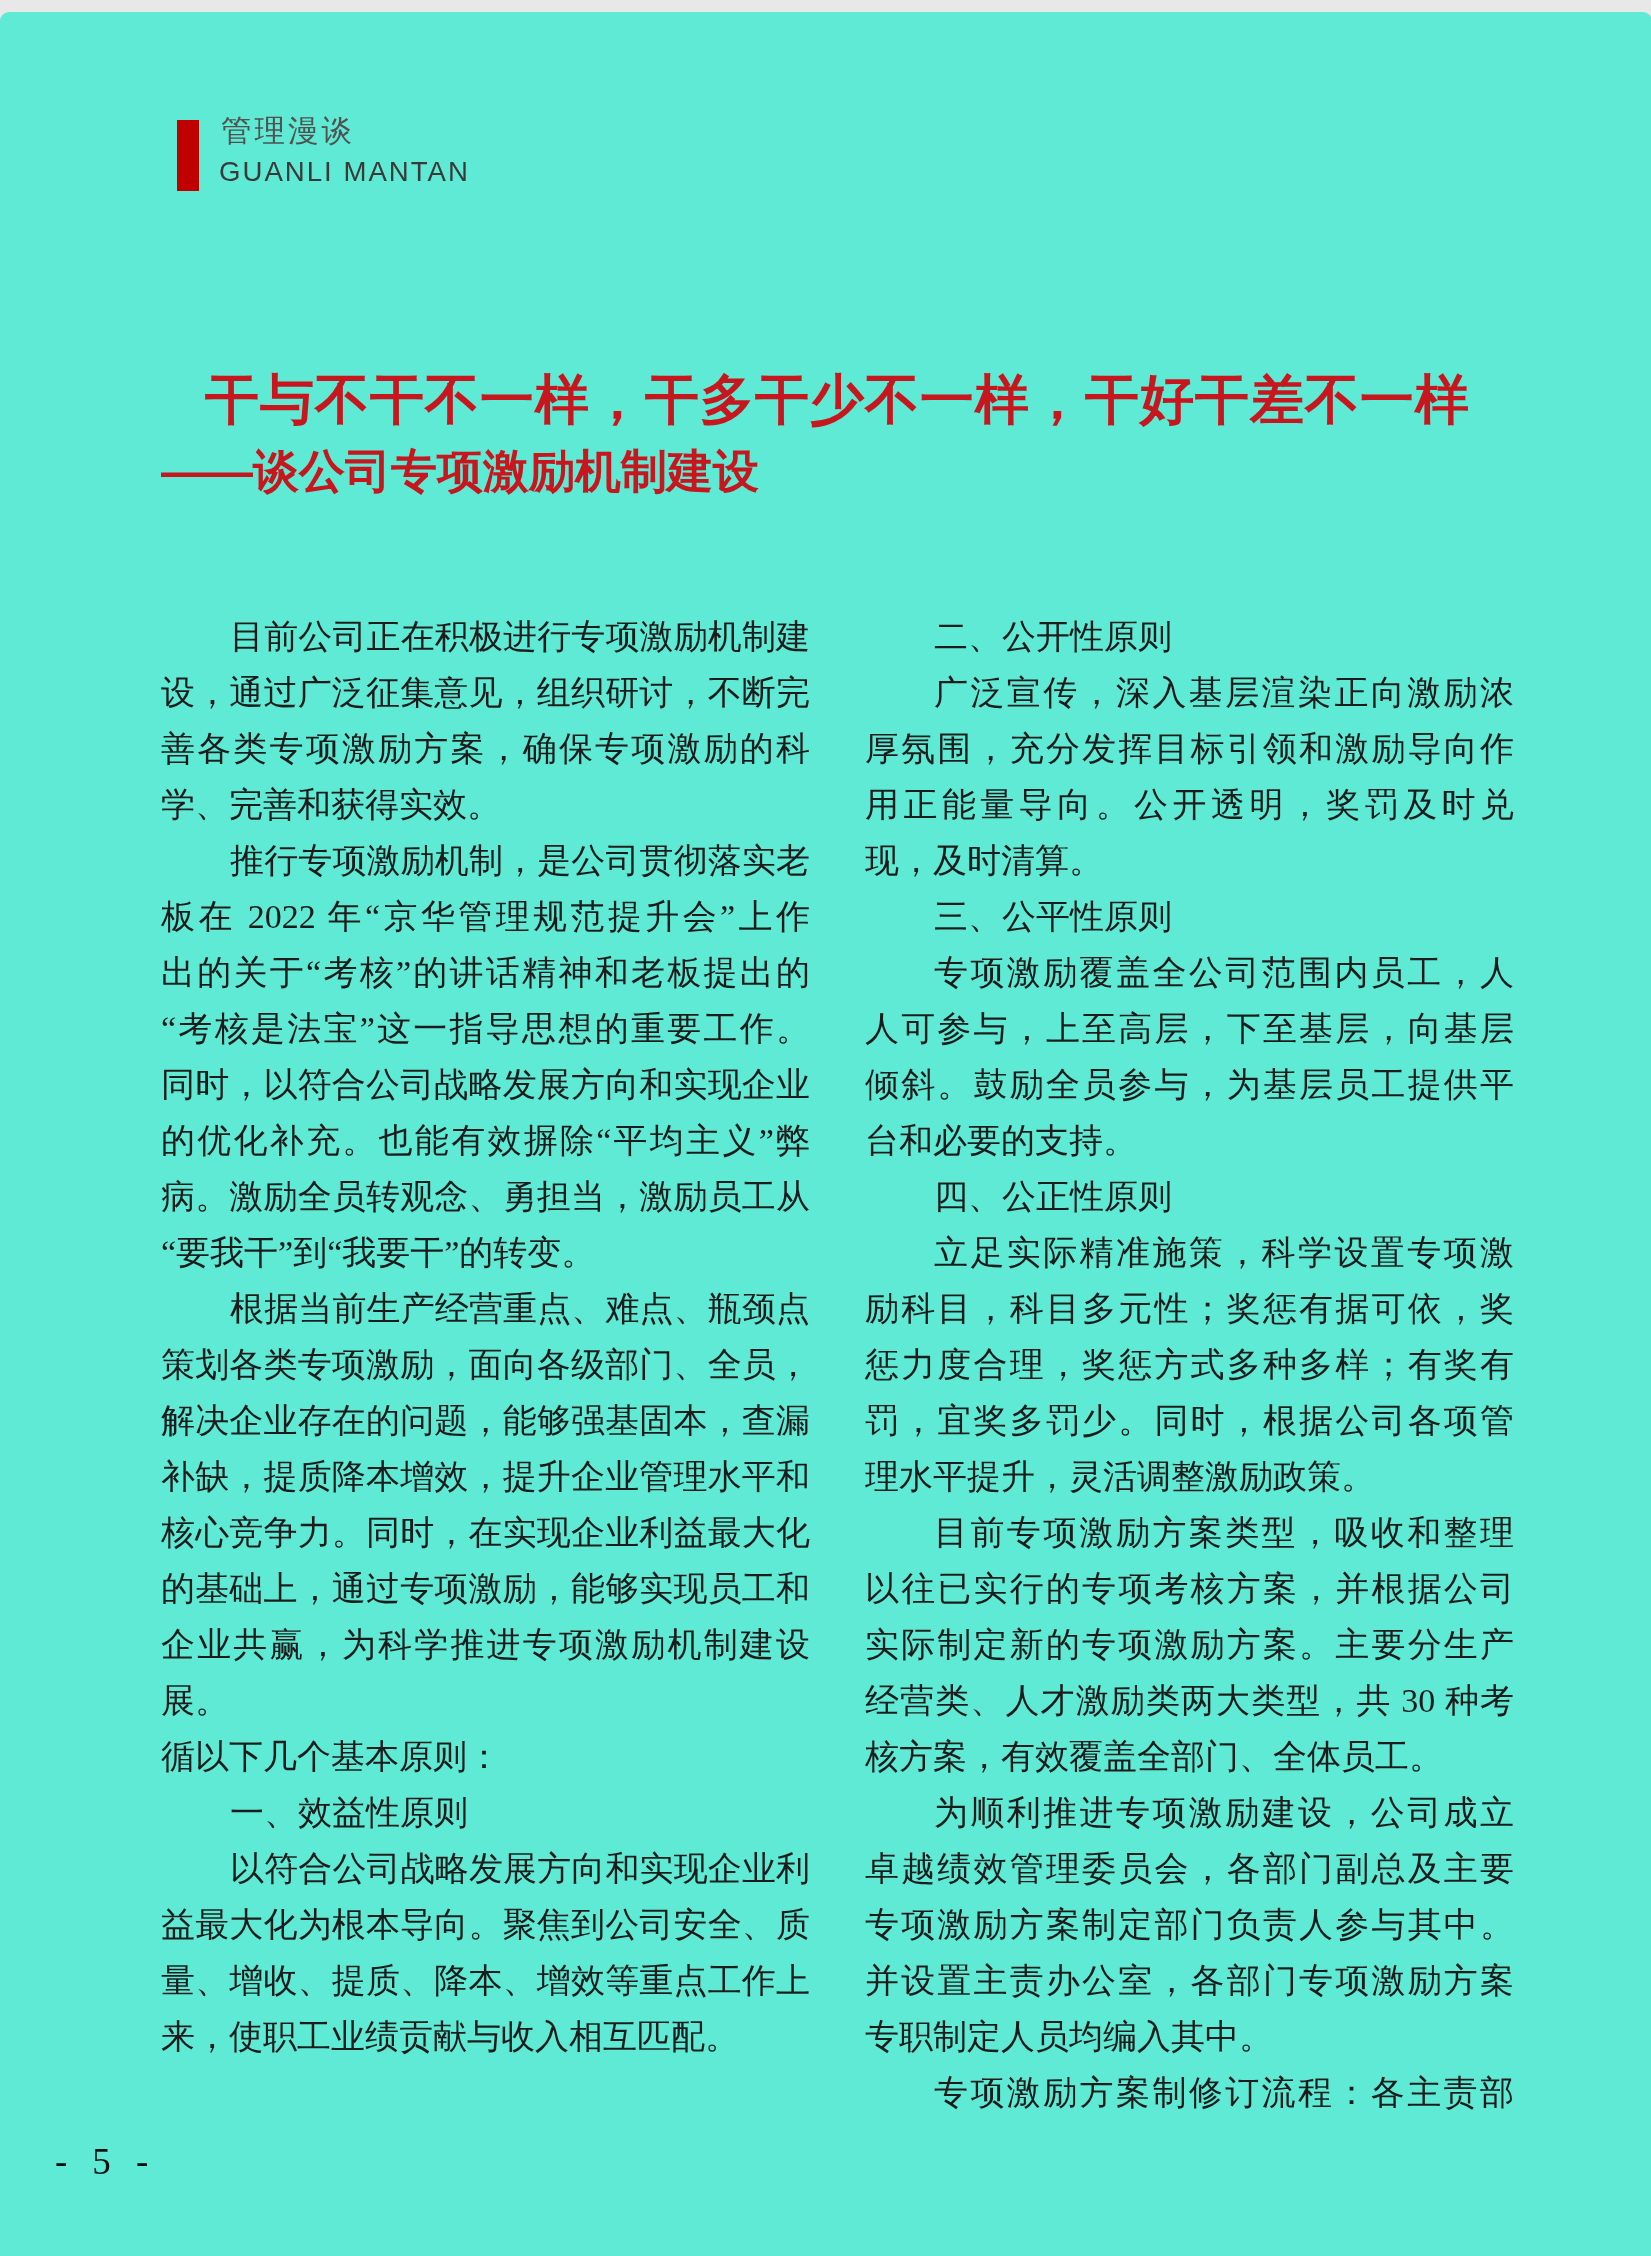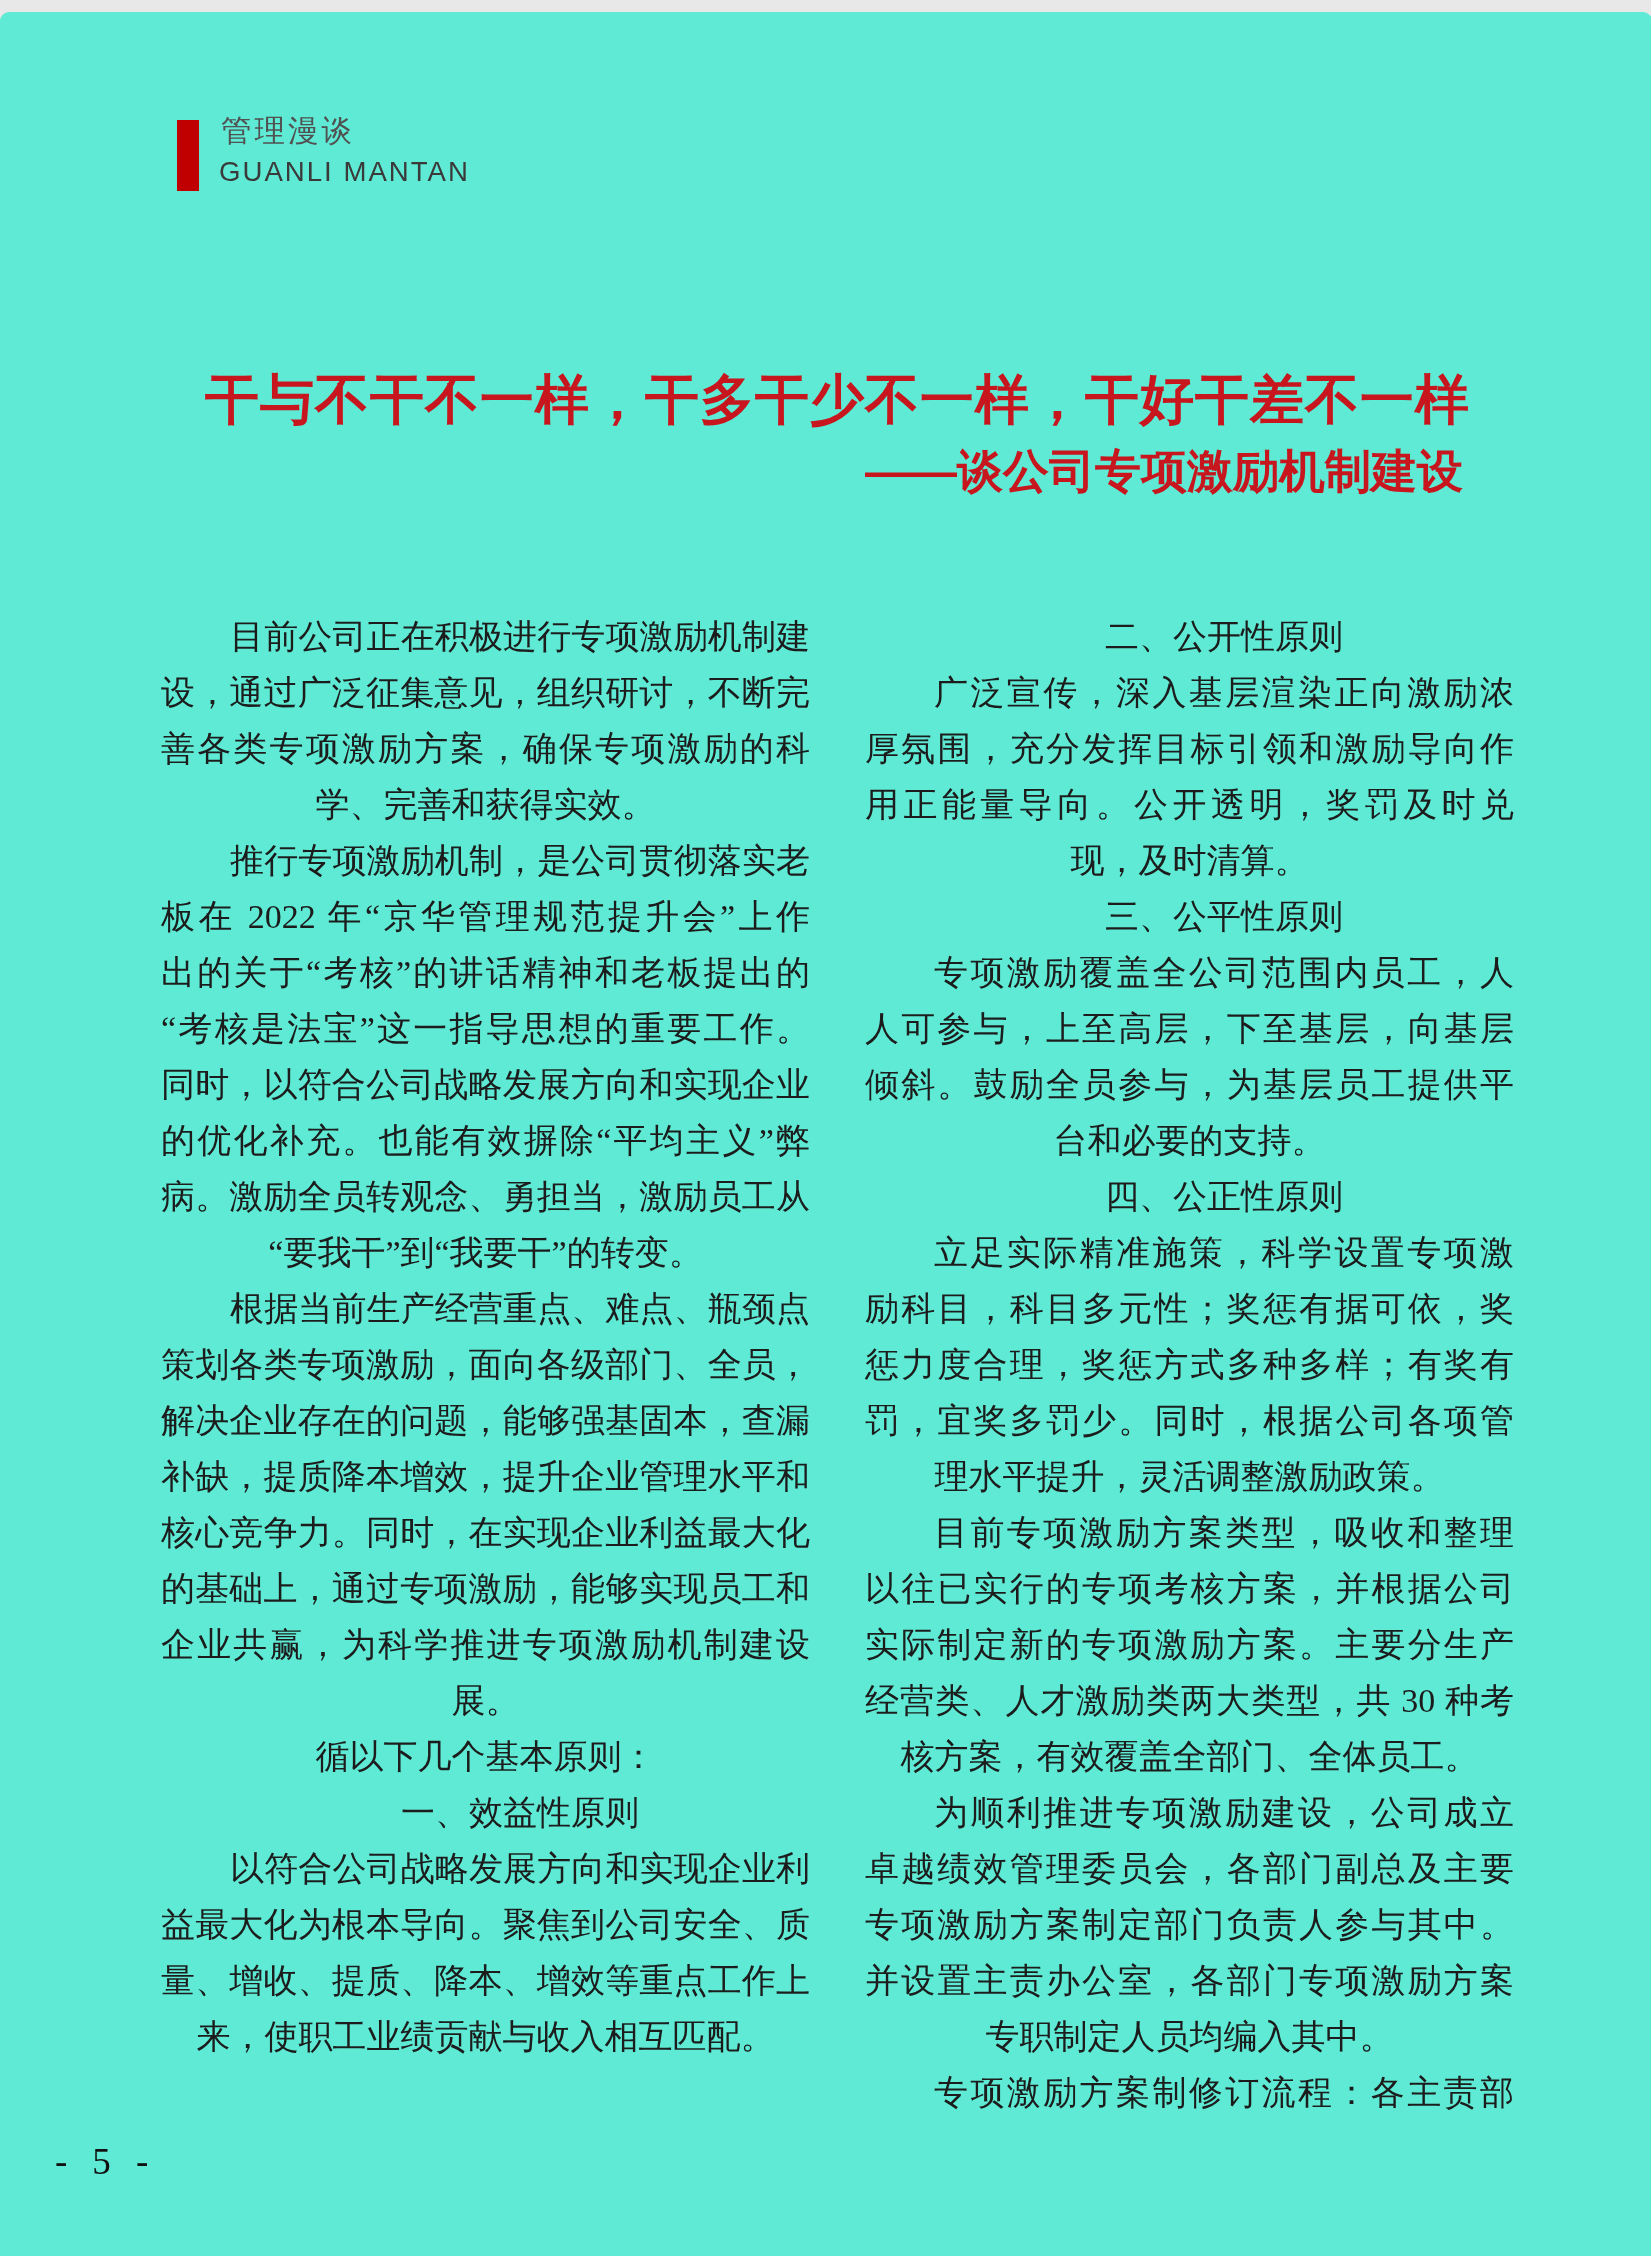--- a/index.html
+++ b/index.html
@@ -34,36 +34,36 @@
     text-align:center;
     font-family:"Liberation Sans","DejaVu Sans",sans-serif;
     font-weight:700;
     font-size:54px;line-height:69px;letter-spacing:1px;
     color:#c8161e;
     white-space:nowrap;
   }
   .title-sub{
     position:absolute;left:161px;top:429px;width:1353px;
     box-sizing:border-box;padding-right:51px;
-    text-align:right;
+    text-align:left;
     font-family:"Liberation Sans","DejaVu Sans",sans-serif;
     font-weight:700;
     font-size:46px;line-height:61px;
     color:#c8161e;
     white-space:nowrap;
   }
   
   .col{
     position:absolute;top:597px;width:649px;
     font-size:34px;
   }
   .col .line{
     height:56px;line-height:56px;
     white-space:nowrap;
-    text-align:center;
+    text-align:left;
   }
   .col .line.just{
     white-space:normal;
     text-align:justify;
     text-align-last:justify;
     overflow:hidden;
   }
   .col .line.ind{padding-left:69px;}
   .col .line.ind.just{padding-left:69px;box-sizing:border-box;}
   

